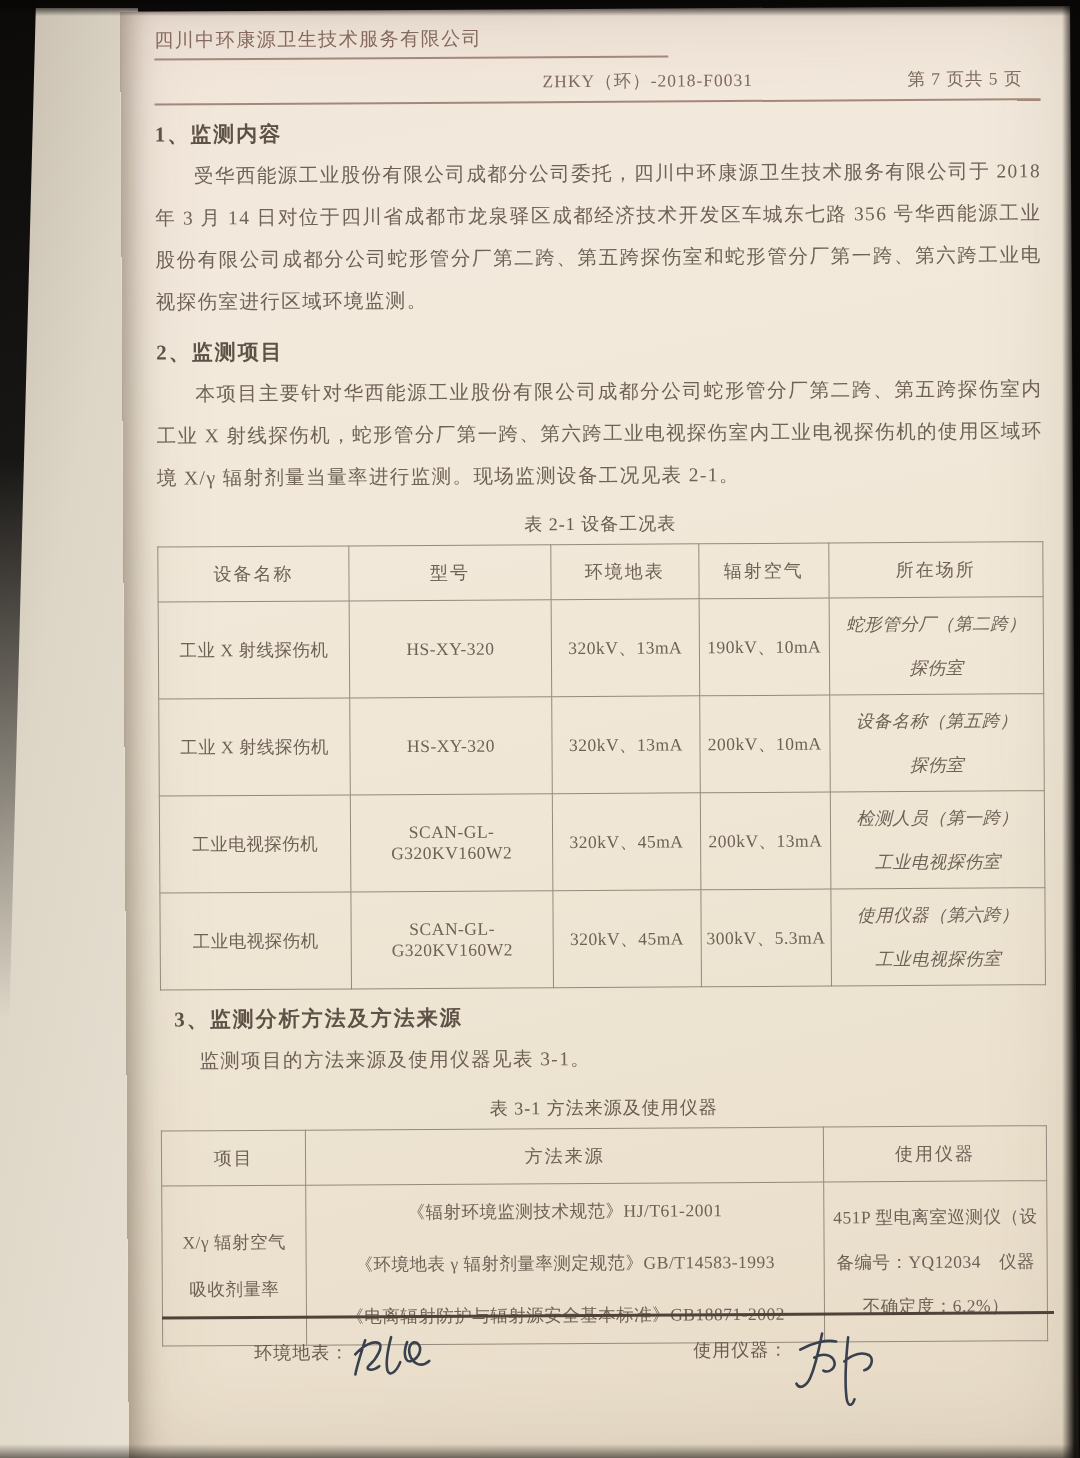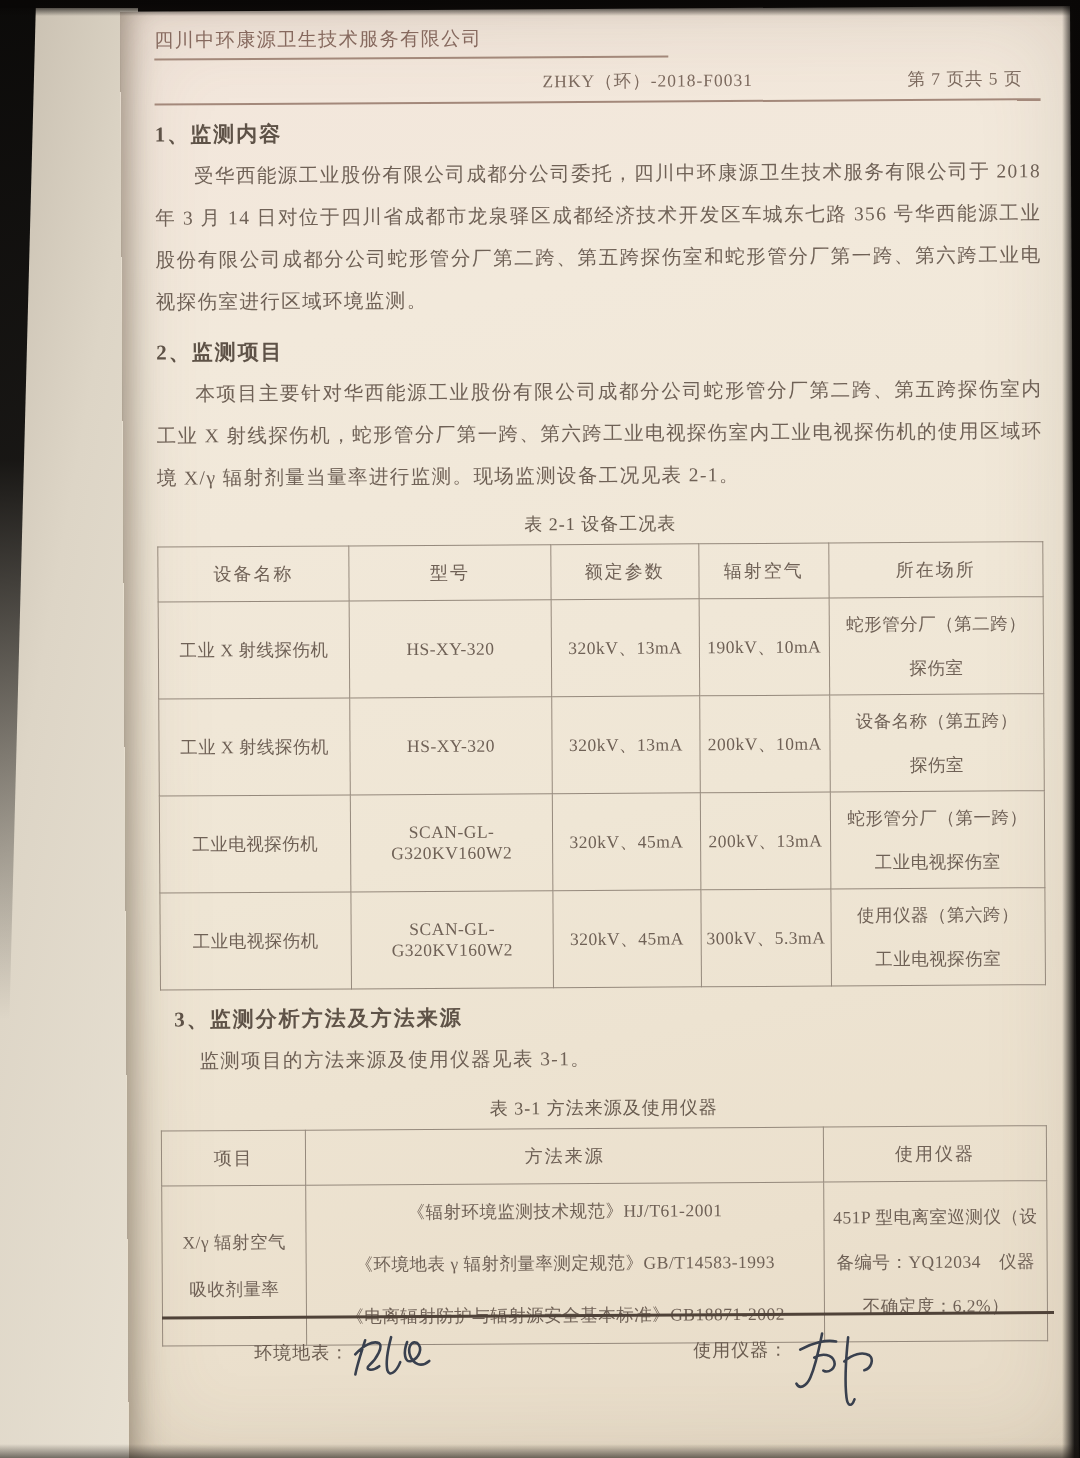--- a/index.html
+++ b/index.html
@@ -61,21 +61,21 @@
   }
   .tbl-title{margin-top:16px;text-align:center;font-size:18px;letter-spacing:1px;color:#685b4f;}
 
   table{border-collapse:collapse;width:100%;margin-top:8px;table-layout:fixed;}
   td,th{border:1.4px solid #95897c;font-weight:normal;text-align:center;vertical-align:middle;
         color:#6f6156;padding:2px 4px;}
   .t21 th{height:50px;font-size:18px;letter-spacing:2px;}
   .t21 td{height:92px;font-size:17.5px;letter-spacing:.5px;}
   .t21 .c-name{width:21.6%;} .t21 .c-model{width:22.8%;} .t21 .c-rated{width:16.7%;}
   .t21 .c-mon{width:14.7%;} .t21 .c-loc{width:24.2%;}
-  .loc-line{line-height:2.55;}
+  .loc-line{line-height:2.55;font-style:italic;}
 
   .t31 th{height:50px;font-size:18px;letter-spacing:2px;}
   .t31 .c-item{width:16.3%;} .t31 .c-src{width:58.5%;} .t31 .c-inst{width:25.2%;}
   .t31 td{font-size:17.5px;}
   .src-line{line-height:2.95;letter-spacing:.5px;}
   .item-cell div{line-height:2.7;letter-spacing:.5px;}
   .inst-cell{line-height:2.55;letter-spacing:.5px;padding:10px 8px;}
 
   
   .footer{position:absolute;left:34px;right:24px;bottom:46px;}
@@ -114,21 +114,21 @@
             <col class="c-name">
             <col class="c-model">
             <col class="c-rated">
             <col class="c-mon">
             <col class="c-loc">
           </colgroup>
         <tbody>
             <tr>
           <th>设备名称</th>
           <th>型号</th>
-          <th>额定参数</th>
+          <th>环境地表</th>
           <th>辐射空气</th>
           <th>所在场所</th>
         </tr>
         <tr>
           <td>工业 X 射线探伤机</td>
           <td>HS-XY-320</td>
           <td>320kV、13mA</td>
           <td>190kV、10mA</td>
           <td>
             <div class="loc-line">蛇形管分厂（第二跨）</div>
@@ -144,21 +144,21 @@
             <div class="loc-line">设备名称（第五跨）</div>
             <div class="loc-line">探伤室</div>
           </td>
         </tr>
         <tr>
           <td>工业电视探伤机</td>
           <td>SCAN-GL-G320KV160W2</td>
           <td>320kV、45mA</td>
           <td>200kV、13mA</td>
           <td>
-            <div class="loc-line">蛇形管分厂（第一跨）</div>
+            <div class="loc-line">检测人员（第一跨）</div>
             <div class="loc-line">工业电视探伤室</div>
           </td>
         </tr>
         <tr>
           <td>工业电视探伤机</td>
           <td>SCAN-GL-G320KV160W2</td>
           <td>320kV、45mA</td>
           <td>300kV、5.3mA</td>
           <td>
             <div class="loc-line">使用仪器（第六跨）</div>

